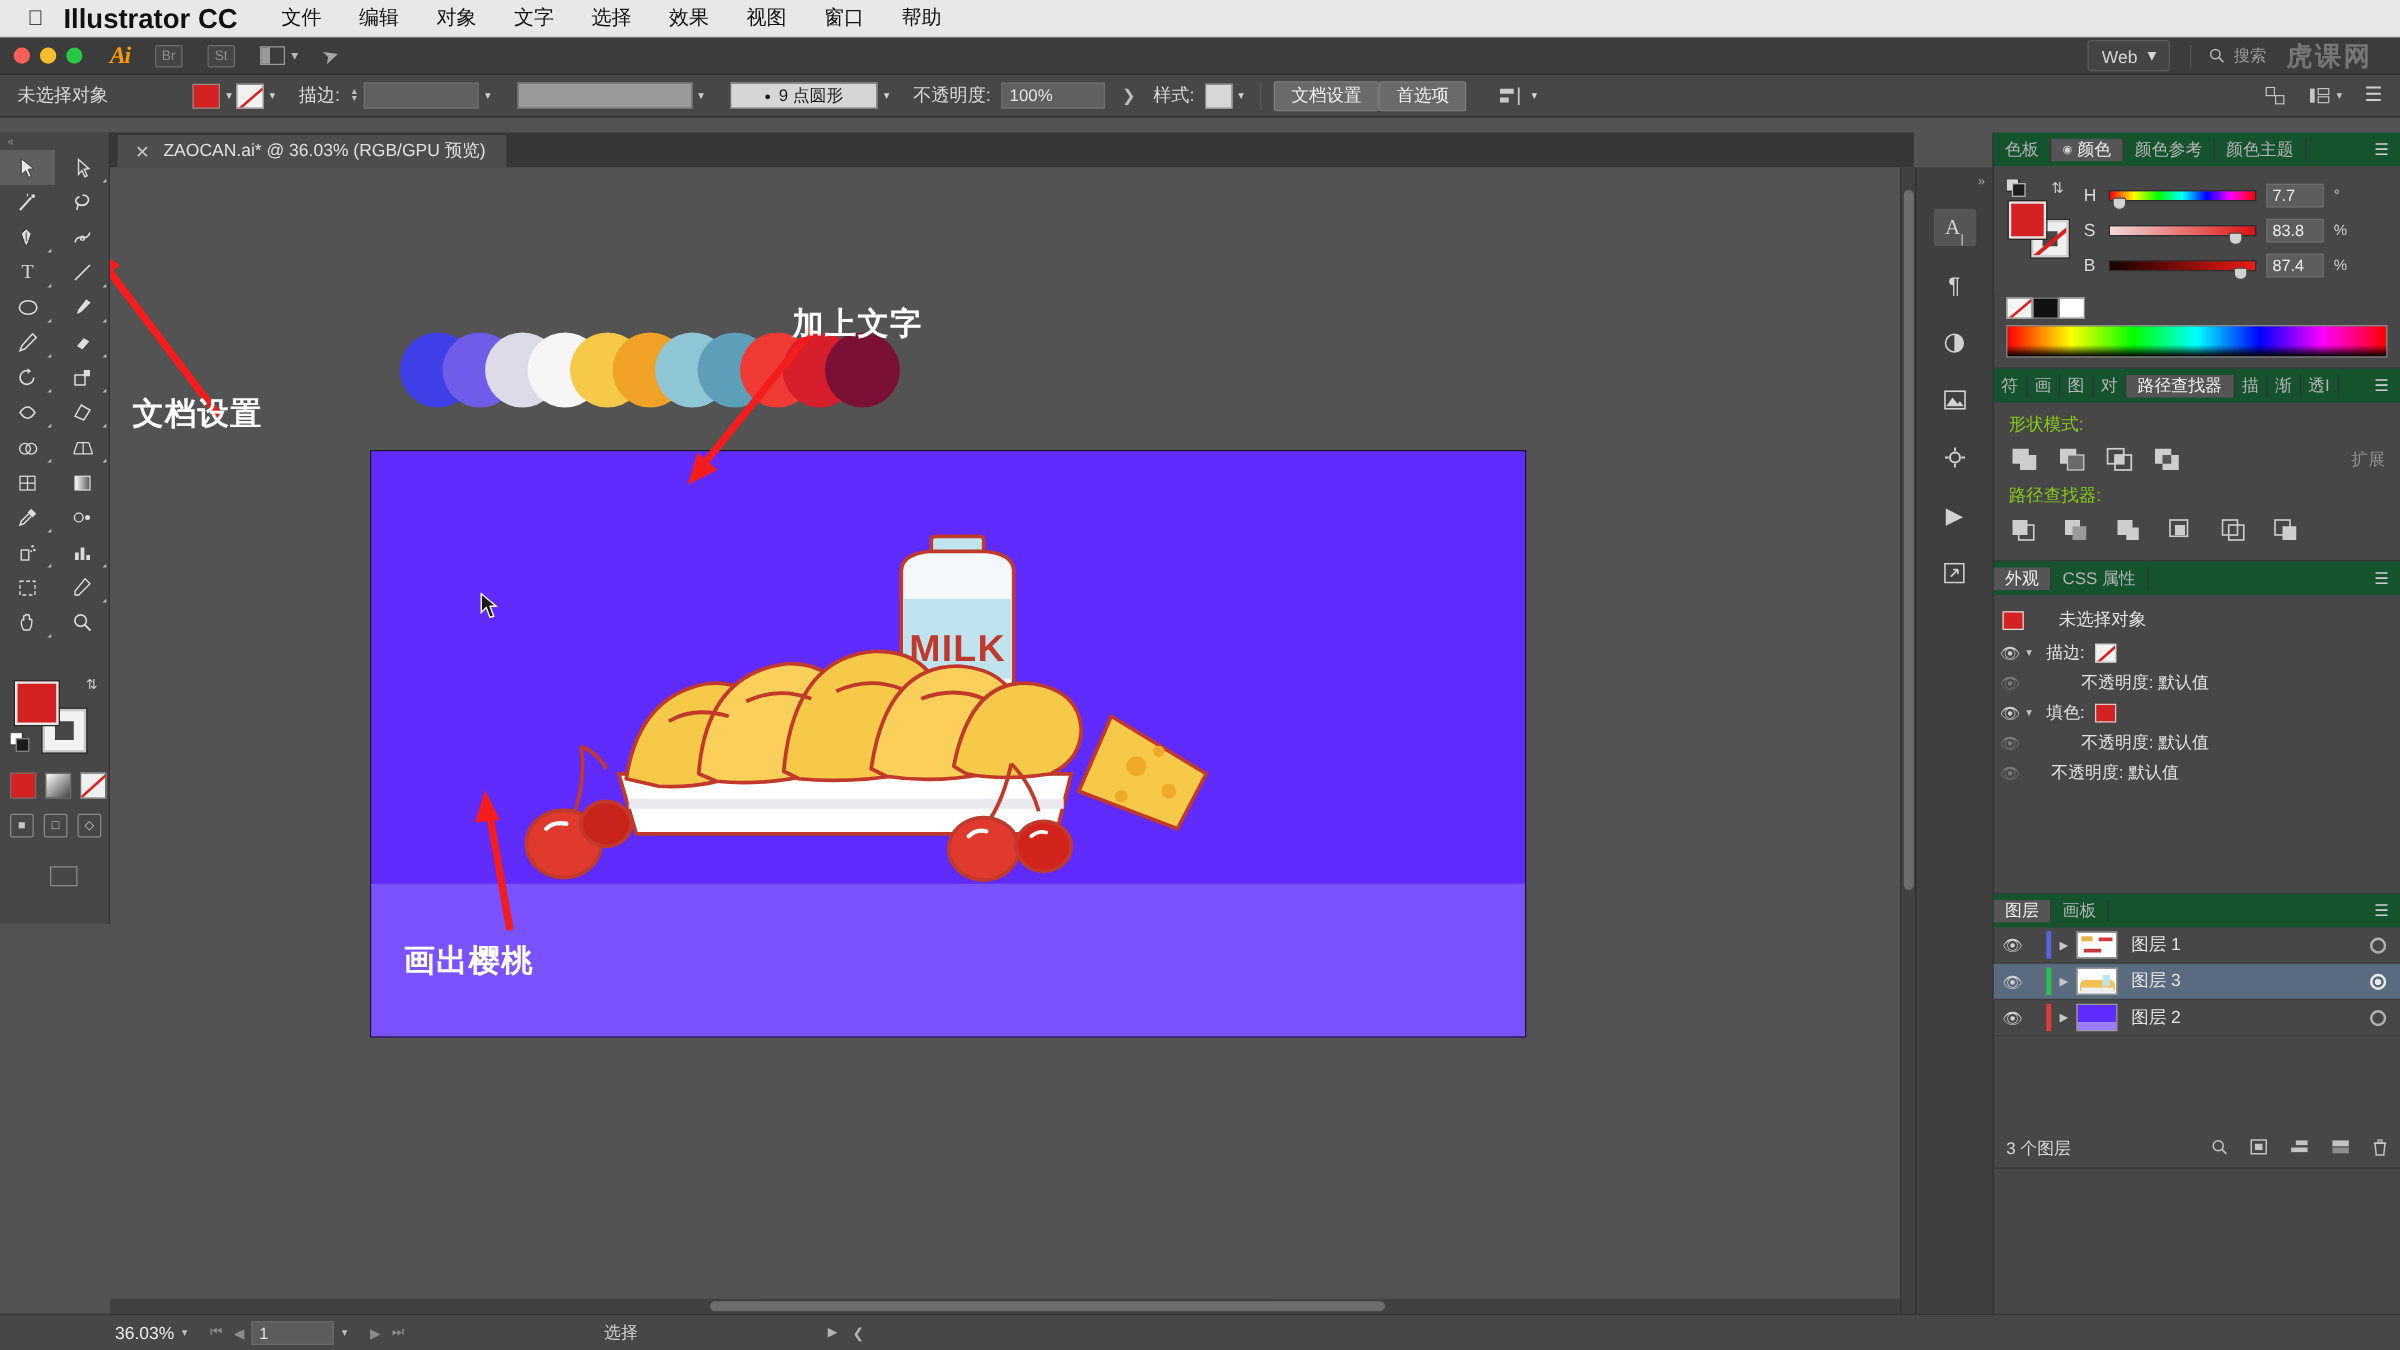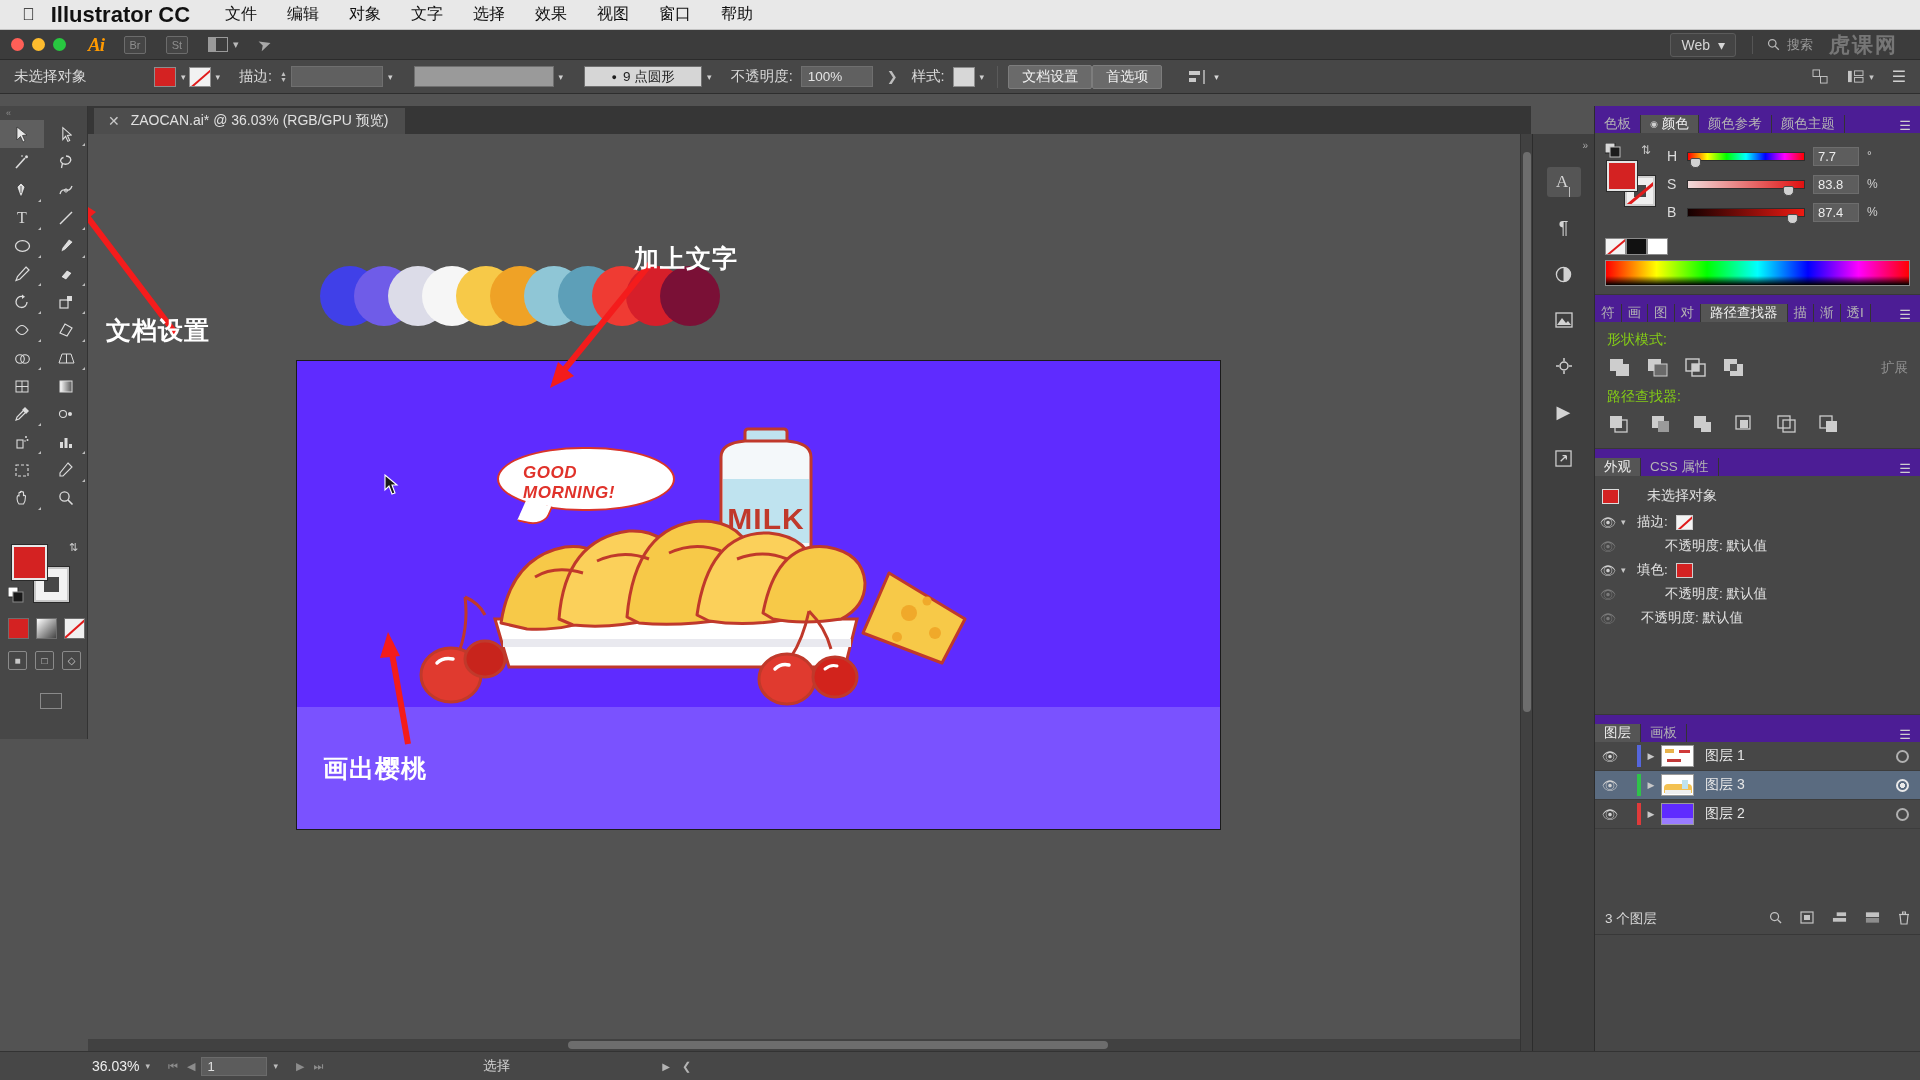--- a/index.html
+++ b/index.html
@@ -225,21 +225,21 @@
   }
   .railicon { width: 34px; height: 30px; display: flex; align-items: center; justify-content: center;
     color: #d3d3d3; font-size: 18px; border-radius: 3px; }
   .railicon.box { background: #555; }
 
   .rdock {
     position: absolute; top: 106px; left: 1594px; width: 326px; height: 945px;
     background: #474747; border-left: 1px solid #2c2c2c;
   }
   .panel { border-bottom: 1px solid #383838; }
-  .tabrow { display: flex; align-items: flex-end; height: 27px; background: #4c1d95; position: relative; }
+  .tabrow { display: flex; align-items: center; height: 27px; background: #14532d; position: relative; }
   .ptab {
     display: flex; align-items: center; padding: 0 9px; font-size: 13.5px; color: #b4b4b4;
     border-right: 1px solid #333;
   }
   .ptab.active { background: #555; color: #f0f0f0; }
   .ptab .dot { font-size: 9px; margin-right: 4px; color: #d0d0d0; }
   .hamb { margin-left: auto; display: flex; align-items: center; padding: 0 9px; color: #cecece; font-size: 13px; }
 
   
   .colorpanel { background: #474747; padding: 9px 10px 8px 10px; position: relative; }
@@ -366,21 +366,21 @@
     <div class="field" style="width:92px"></div>
     <div class="caret">▾</div>
     <div class="field" style="width:140px;background:#9a9a9a;margin-left:18px"></div>
     <div class="caret">▾</div>
     <div class="field" style="width:118px;background:#d6d6d6;color:#1d1d1d;margin-left:18px;justify-content:center;gap:6px">
       <span style="font-size:9px">●</span>
       <span>9 点圆形</span>
     </div>
     <div class="caret">▾</div>
     <div class="cb-label" style="margin-left:16px">不透明度:</div>
-    <div class="field" style="width:72px;margin-left:8px">100%</div>
+    <div class="field" style="width:83px;margin-left:8px">100%</div>
     <div style="color:#bdbdbd;font-size:13px;margin:0 14px">❯</div>
     <div class="cb-label">样式:</div>
     <div class="swatch-gray" style="margin-left:8px"></div>
     <div class="caret">▾</div>
     <div class="cb-sep"></div>
     <div class="cb-btn">文档设置</div>
     <div class="cb-btn" style="margin-left:0">首选项</div>
     <div style="margin-left:26px;display:flex;align-items:center;gap:6px">
       <svg width="20" height="16" viewBox="0 0 20 16">
         <rect x="1" y="2" width="11" height="4" fill="#c9c9c9"></rect>
@@ -694,27 +694,20 @@
         <g>
           <path d="M512 250 Q506 278 494 296" fill="none" stroke="#c0392b" stroke-width="3"></path>
           <path d="M512 250 Q528 266 534 288" fill="none" stroke="#c0392b" stroke-width="3"></path>
           <ellipse cx="490" cy="318" rx="28" ry="25" fill="#e03a2f" stroke="#c0392b" stroke-width="3"></ellipse>
           <path d="M478 308 Q484 302 492 304" fill="none" stroke="#fff" stroke-width="3.5" stroke-linecap="round"></path>
           <ellipse cx="538" cy="316" rx="22" ry="20" fill="#d2231c" stroke="#c0392b" stroke-width="3"></ellipse>
           <path d="M528 308 Q534 303 540 305" fill="none" stroke="#fff" stroke-width="3" stroke-linecap="round"></path>
         </g>
       </svg>
 
-      <div class="bubble">
-        <div class="tail"></div>
-        <div class="txt">
-          <div>GOOD</div>
-          <div>MORNING!</div>
-        </div>
-      </div>
     </div>
 
     <svg class="cursor" style="left:296px;top:340px;width:16px;height:22px" viewBox="0 0 16 22">
       <path d="M1 1 L1 16 L5 12 L8 20 L11 19 L8 11 L13 11 Z" fill="#1a1a1a" stroke="#ffffff" stroke-width="1.1"></path>
     </svg>
 
     <svg style="position:absolute;left:0;top:0;width:1432px;height:917px;pointer-events:none">
 
       <g>
         <line x1="88" y1="200" x2="-12" y2="68" stroke="#f41c1c" stroke-width="6"></line>

